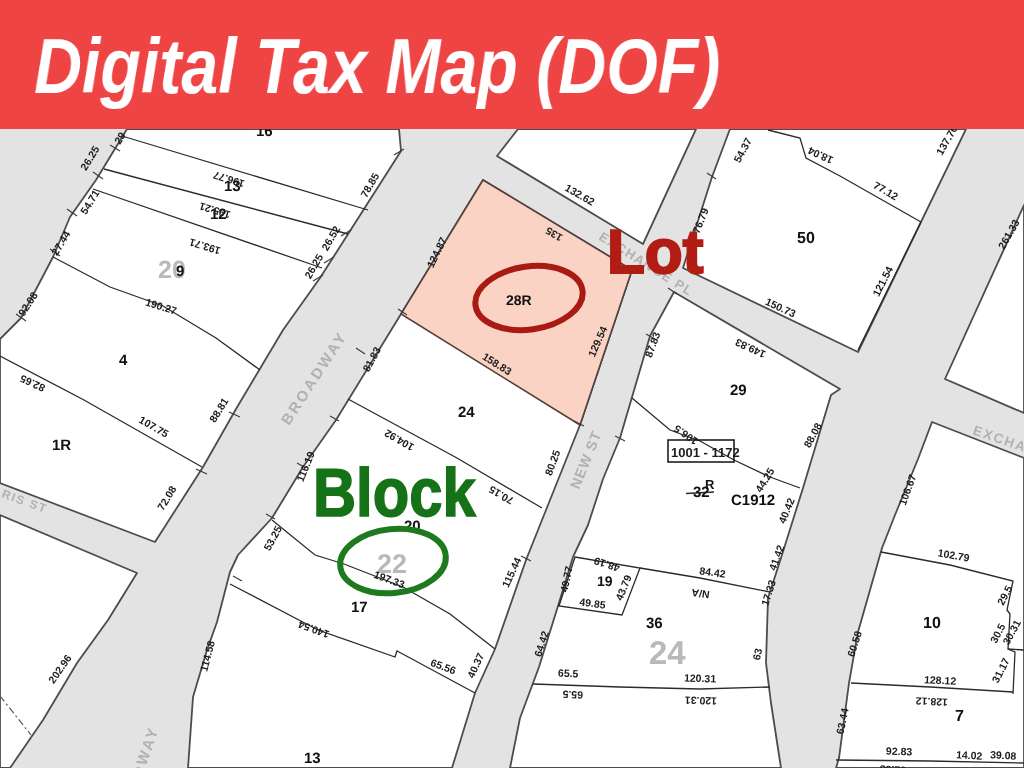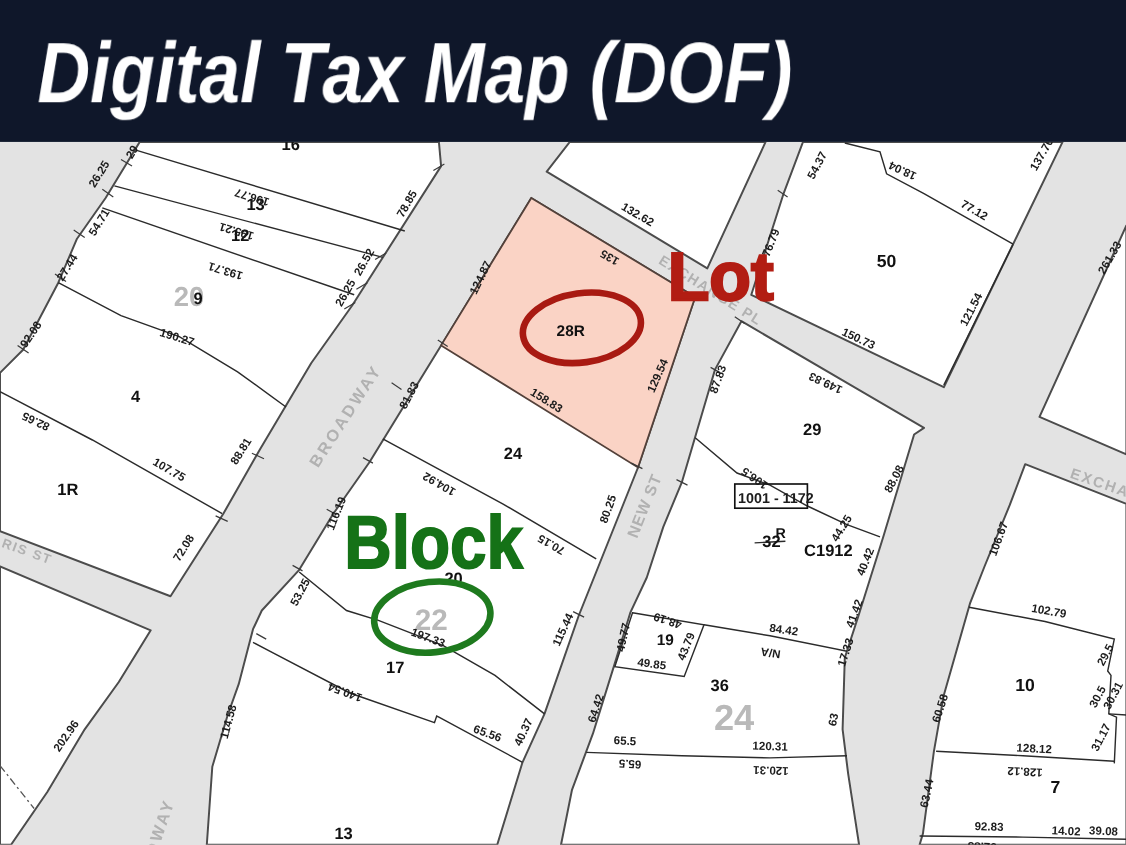--- a/index.html
+++ b/index.html
@@ -1,16 +1,16 @@
 <!DOCTYPE html>
 <html><head>
 <meta charset="utf-8">
 <style>
 html,body{margin:0;padding:0;width:1024px;height:768px;overflow:hidden;background:#fff;}
-.hdr{position:absolute;left:0;top:0;width:1024px;height:129px;background:#0f172a;box-shadow:0 2px 5px rgba(40,80,110,0.45);}
+.hdr{position:absolute;left:0;top:0;width:1024px;height:129px;background:#ef4444;box-shadow:0 2px 5px rgba(40,80,110,0.45);}
 .hdr h1{position:absolute;left:34px;margin:0;will-change:transform;font-family:"Liberation Sans",sans-serif;font-weight:bold;font-style:italic;font-size:78px;line-height:1;color:#ffffff;transform:scaleX(0.85);transform-origin:left top;top:27px;white-space:nowrap;}
 .map{position:absolute;left:0;top:129px;transform:translateZ(0);}
 text{font-family:"Liberation Sans",sans-serif;text-rendering:geometricPrecision;}
 .dim{font-size:10.5px;font-weight:bold;fill:#1c1c1c;}
 .lot{font-size:15px;font-weight:bold;fill:#111;}
 .blk{font-weight:bold;fill:#b9b9b9;}
 .str{font-weight:bold;fill:#b1b1b1;letter-spacing:3px;font-size:15px;}
 </style>
 </head>
 <body>

